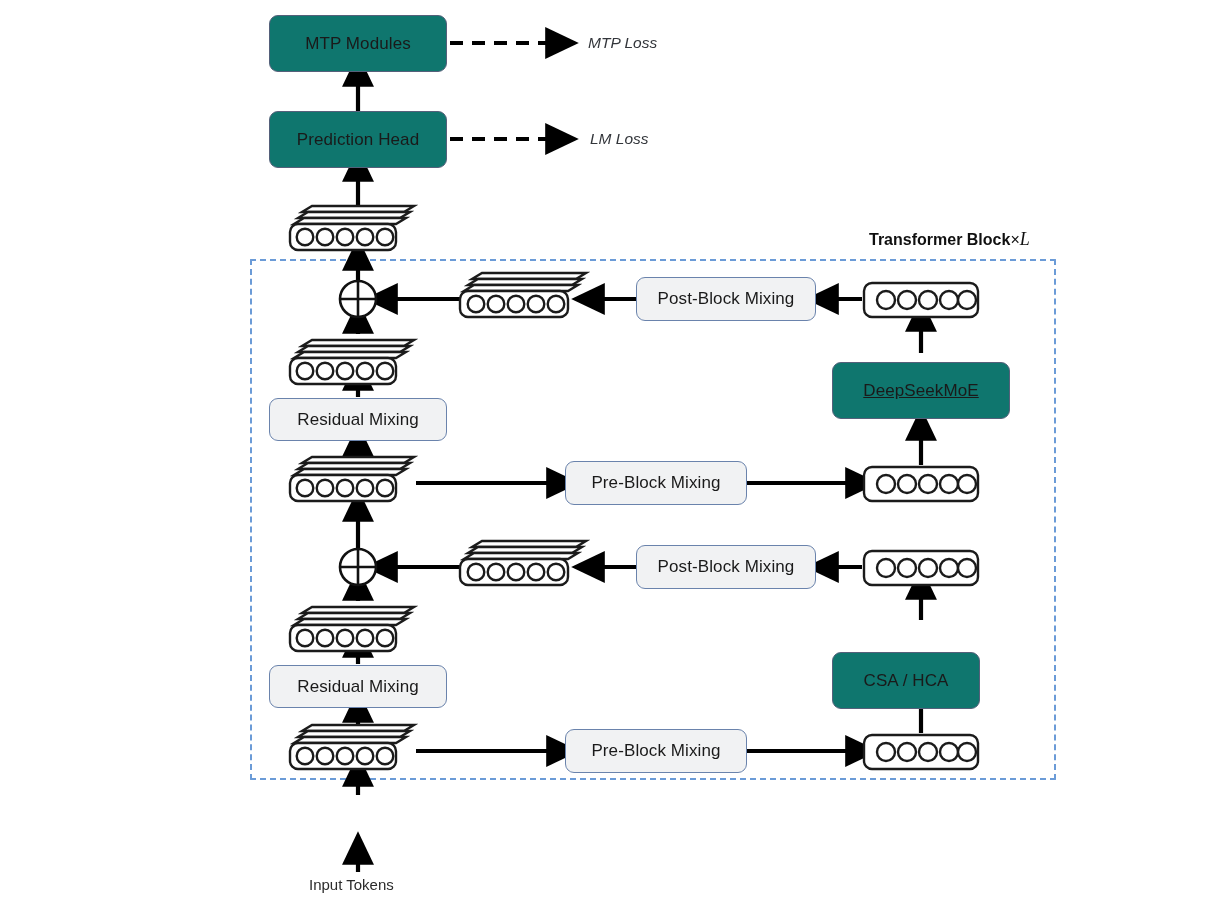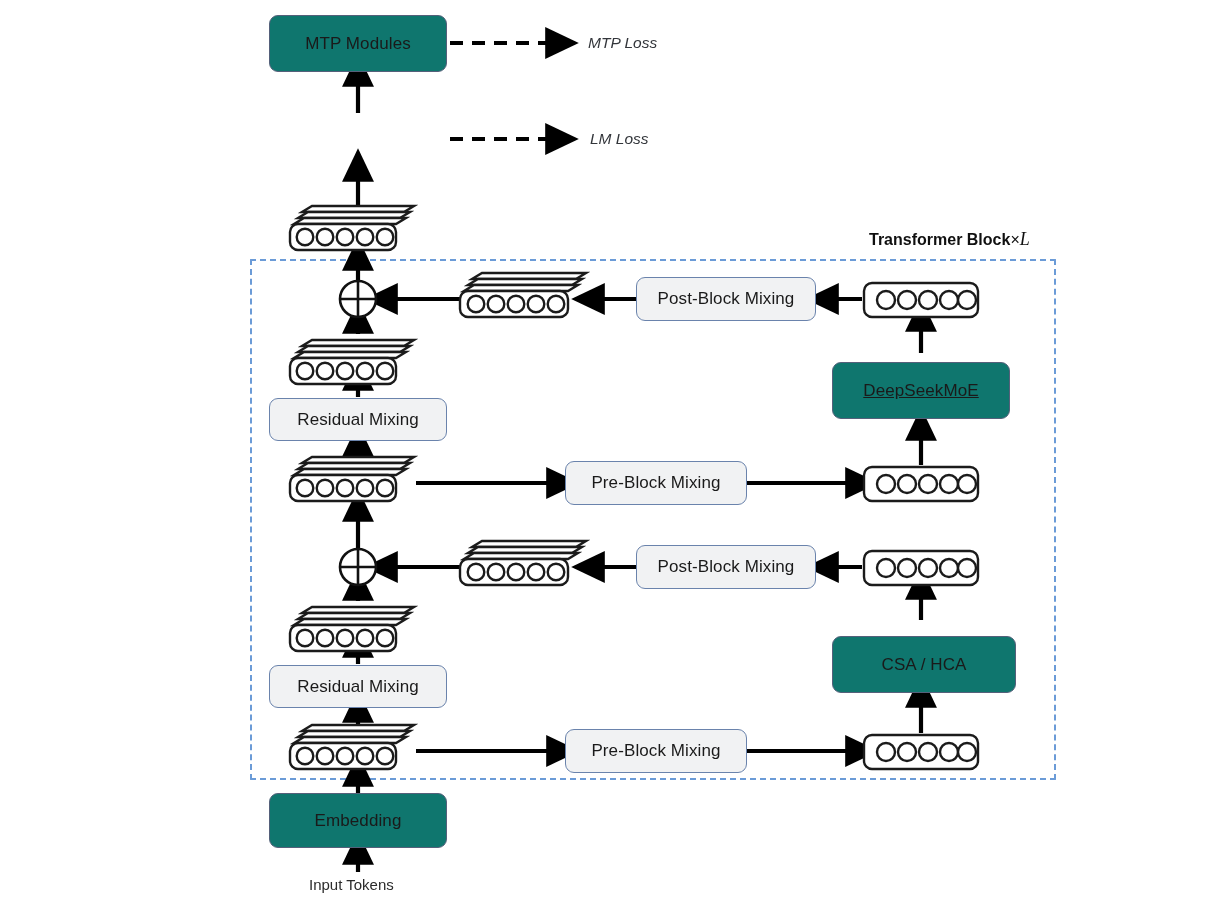--- a/index.html
+++ b/index.html
@@ -363,20 +363,23 @@
       <circle cx="22" cy="22" r="18" fill="#ffffff" stroke="#111111" stroke-width="2.6"></circle>
       <line x1="4" y1="22" x2="40" y2="22" stroke="#111111" stroke-width="2.6"></line>
       <line x1="22" y1="4" x2="22" y2="40" stroke="#111111" stroke-width="2.6"></line>
     </svg>
   </div>
 
   <div class="node cream" style="left:269px; top:15px; width:178px; height:57px;">
     <span>MTP Modules</span>
   </div>
 
+  <div class="node cream" style="left:269px; top:111px; width:178px; height:57px;">
+    <span>Prediction Head</span>
+  </div>
 
   <div class="node grey" style="left:269px; top:398px; width:178px; height:43px;">
     <span>Residual Mixing</span>
   </div>
 
   <div class="node grey" style="left:269px; top:665px; width:178px; height:43px;">
     <span>Residual Mixing</span>
   </div>
 
   <div class="node grey" style="left:565px; top:461px; width:182px; height:44px;">
@@ -392,27 +395,24 @@
   </div>
 
   <div class="node grey" style="left:636px; top:545px; width:180px; height:44px;">
     <span>Post-Block Mixing</span>
   </div>
 
   <div class="node cream" style="left:832px; top:362px; width:178px; height:57px;text-decoration:underline;">
     <span>DeepSeekMoE</span>
   </div>
 
-  <div class="node cream" style="left:832px; top:636px; width:184px; height:57px;">
+  <div class="node cream" style="left:832px; top:652px; width:148px; height:57px;">
     <span>CSA / HCA</span>
   </div>
 
-  <div class="node cream" style="left:269px; top:793px; width:178px; height:55px;">
-    <span>Embedding</span>
-  </div>
 
   <div class="plain-label italic" style="left:588px; top:34px;">MTP Loss</div>
 
   <div class="plain-label italic" style="left:590px; top:130px;">LM Loss</div>
 
   <div class="plain-label" style="left:309px; top:876px;">Input Tokens</div>
 
 </div>
 
 </body></html>

